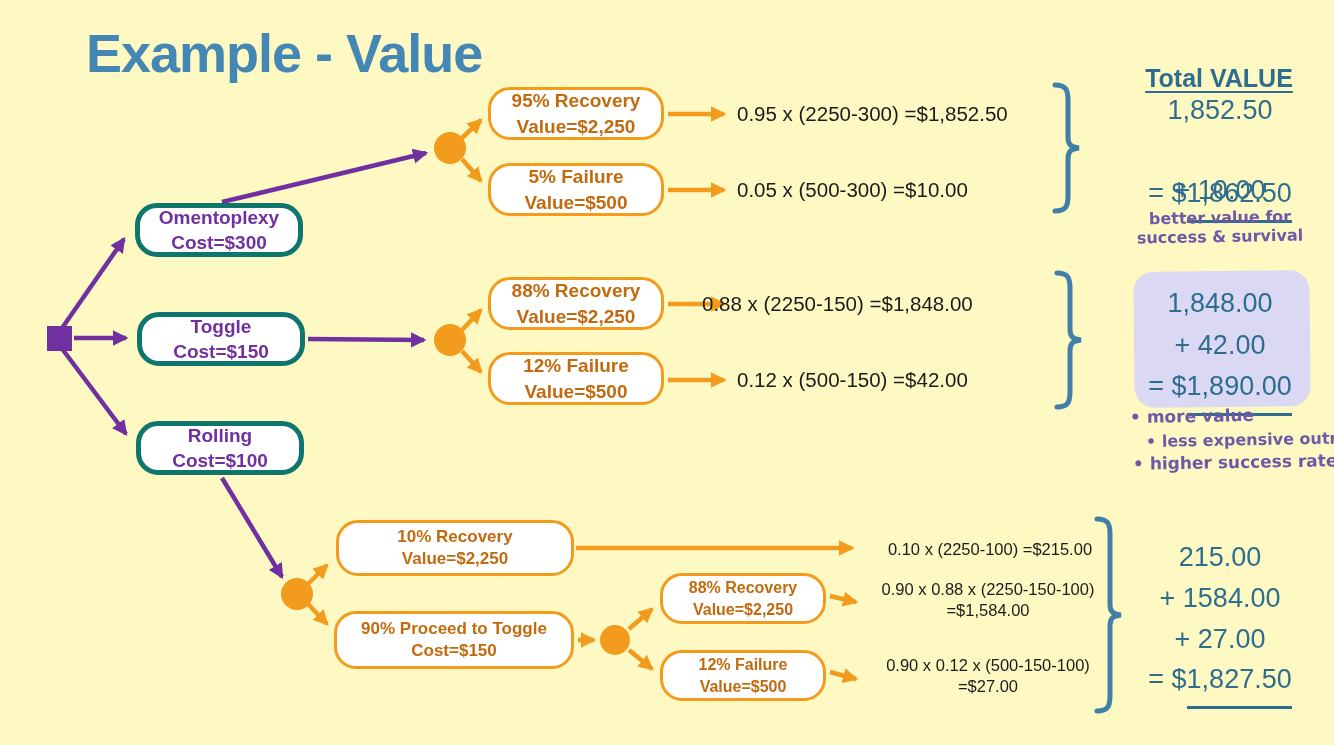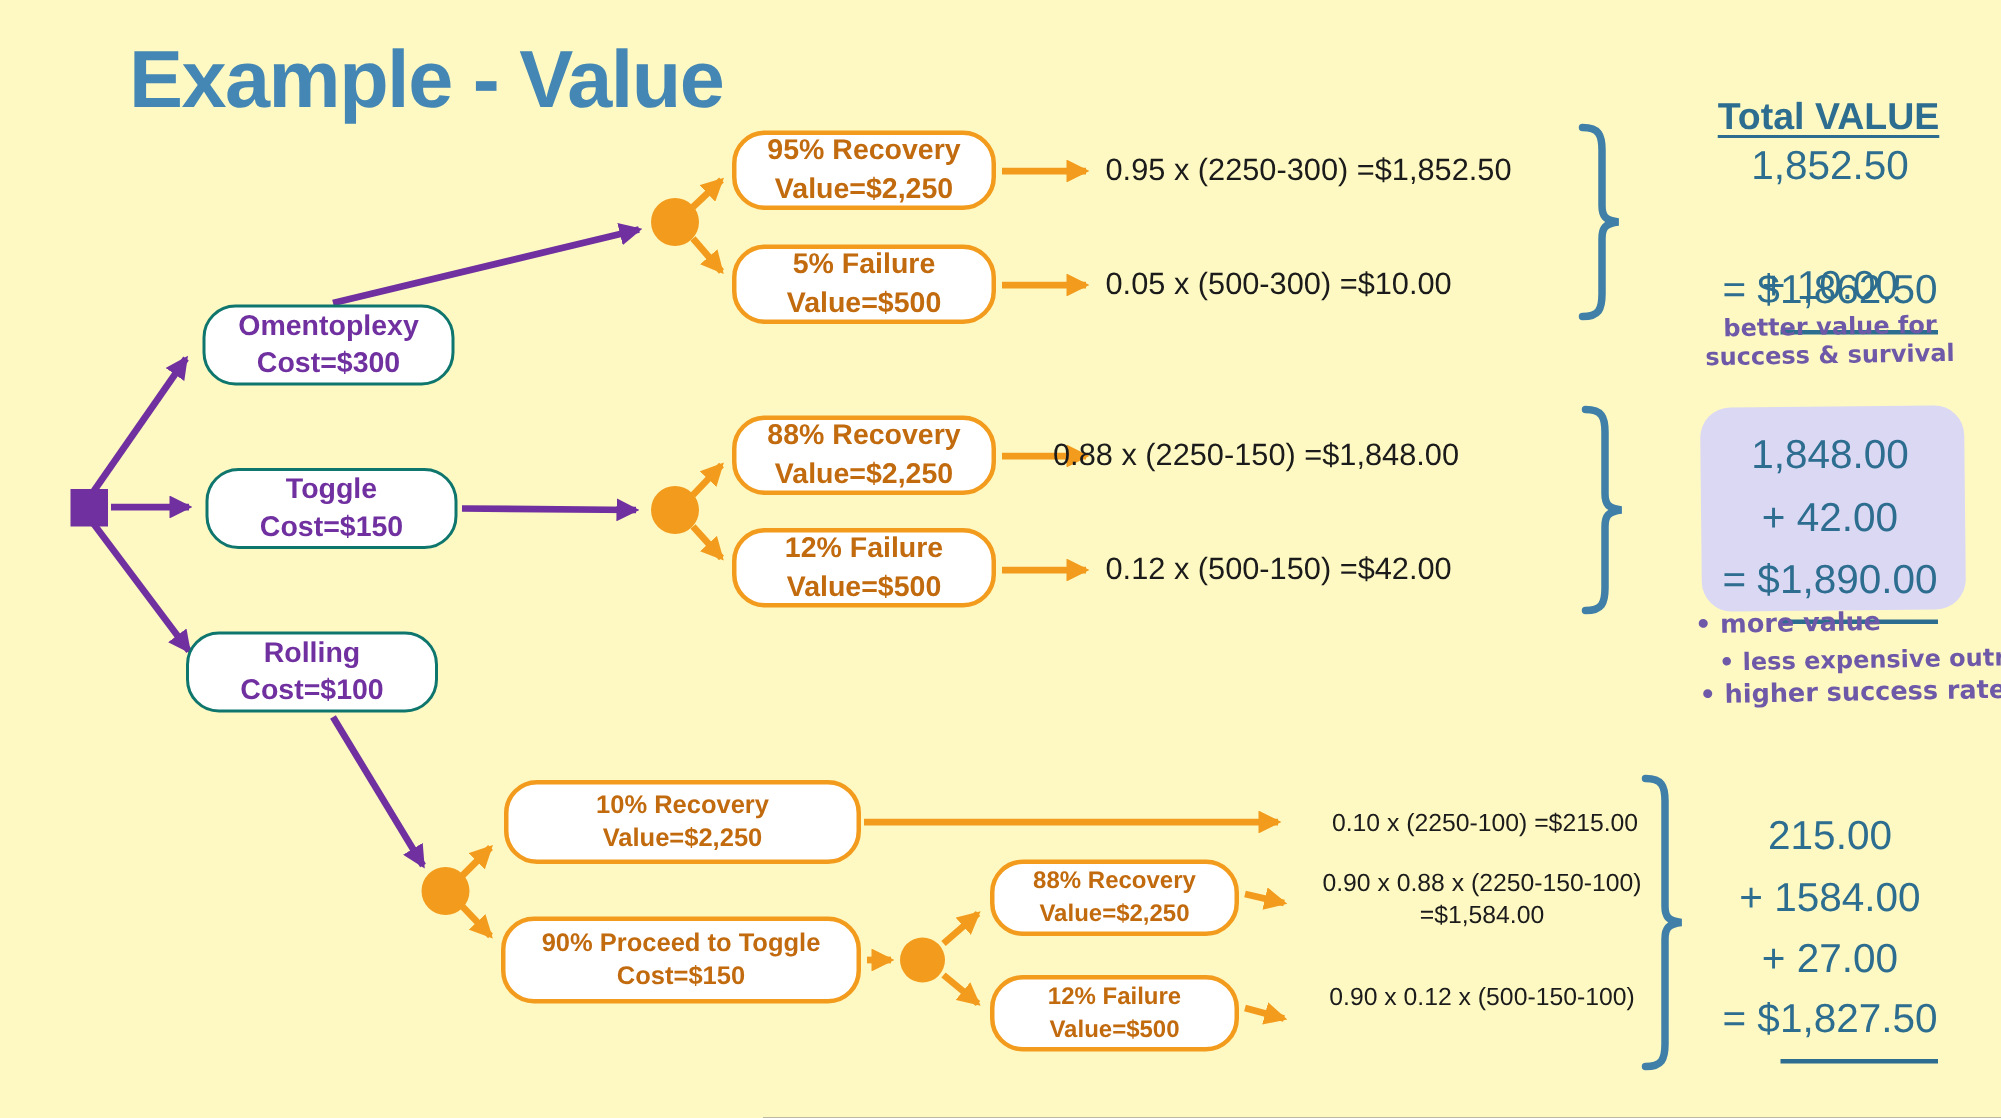--- a/index.html
+++ b/index.html
@@ -20,21 +20,21 @@
   }
 
   .node {
     position: absolute;
     background: #fff;
     border-radius: 22px;
     display: flex; flex-direction: column;
     align-items: center; justify-content: center;
     text-align: center; font-weight: bold; line-height: 1.32;
   }
-  .pbox { border: 2px solid #0f766e; color: #7030A0; font-size: 19px; }
+  .pbox { border: 5px solid #0f766e; color: #7030A0; font-size: 19px; }
   .obox { border: 3px solid #F29B1D; color: #C26A0E; font-size: 19px; }
   .obox.md { font-size: 17px; }
   .obox.sm { font-size: 16px; }
 
   .calc {
     position: absolute; color: #1b1b1b; font-size: 20.5px;
     white-space: nowrap;
   }
   .calc.sm { font-size: 16.5px; text-align: center; white-space: normal; width: 252px; line-height: 1.25; }
 
@@ -121,21 +121,21 @@
   </svg>
 
   <div class="node pbox" style="left:135px; top:203px; width:168px; height:54px;">
     <div>Omentoplexy</div>
     <div>Cost=$300</div>
   </div>
   <div class="node pbox" style="left:137px; top:312px; width:168px; height:54px;">
     <div>Toggle</div>
     <div>Cost=$150</div>
   </div>
-  <div class="node pbox" style="left:124px; top:421px; width:168px; height:54px;">
+  <div class="node pbox" style="left:136px; top:421px; width:168px; height:54px;">
     <div>Rolling</div>
     <div>Cost=$100</div>
   </div>
 
   <div class="node obox" style="left:488px; top:87px; width:176px; height:53px;">
     <div>95% Recovery</div>
     <div>Value=$2,250</div>
   </div>
   <div class="node obox" style="left:488px; top:163px; width:176px; height:53px;">
     <div>5% Failure</div>
@@ -170,20 +170,21 @@
   <div class="calc" style="left:737px; top:178px;">0.05 x (500-300) =$10.00</div>
   <div class="calc" style="left:702px; top:292px;">0.88 x (2250-150) =$1,848.00</div>
   <div class="calc" style="left:737px; top:368px;">0.12 x (500-150) =$42.00</div>
   <div class="calc sm" style="left:866px; top:539px; width:248px;">0.10 x (2250-100) =$215.00</div>
   <div class="calc sm" style="left:862px; top:579px;">
     <div>0.90 x 0.88 x (2250-150-100)</div>
     <div>=$1,584.00</div>
   </div>
   <div class="calc sm" style="left:862px; top:655px;">
     <div>0.90 x 0.12 x (500-150-100)</div>
+    <div>=$27.00</div>
   </div>
 
   <div class="totals-header">Total VALUE</div>
 
   <div class="trow" style="top:95px;">1,852.50</div>
   <div class="trow" style="top:137px;margin-top:38px;">+ 10.00</div>
   <div class="trow" style="top:178px;"><span>= $</span><span class="eqnum">1,862.50</span></div>
   <div class="hand center" style="top:208px;">better value for</div>
   <div class="hand center" style="top:227px;">success &amp; survival</div>
 

